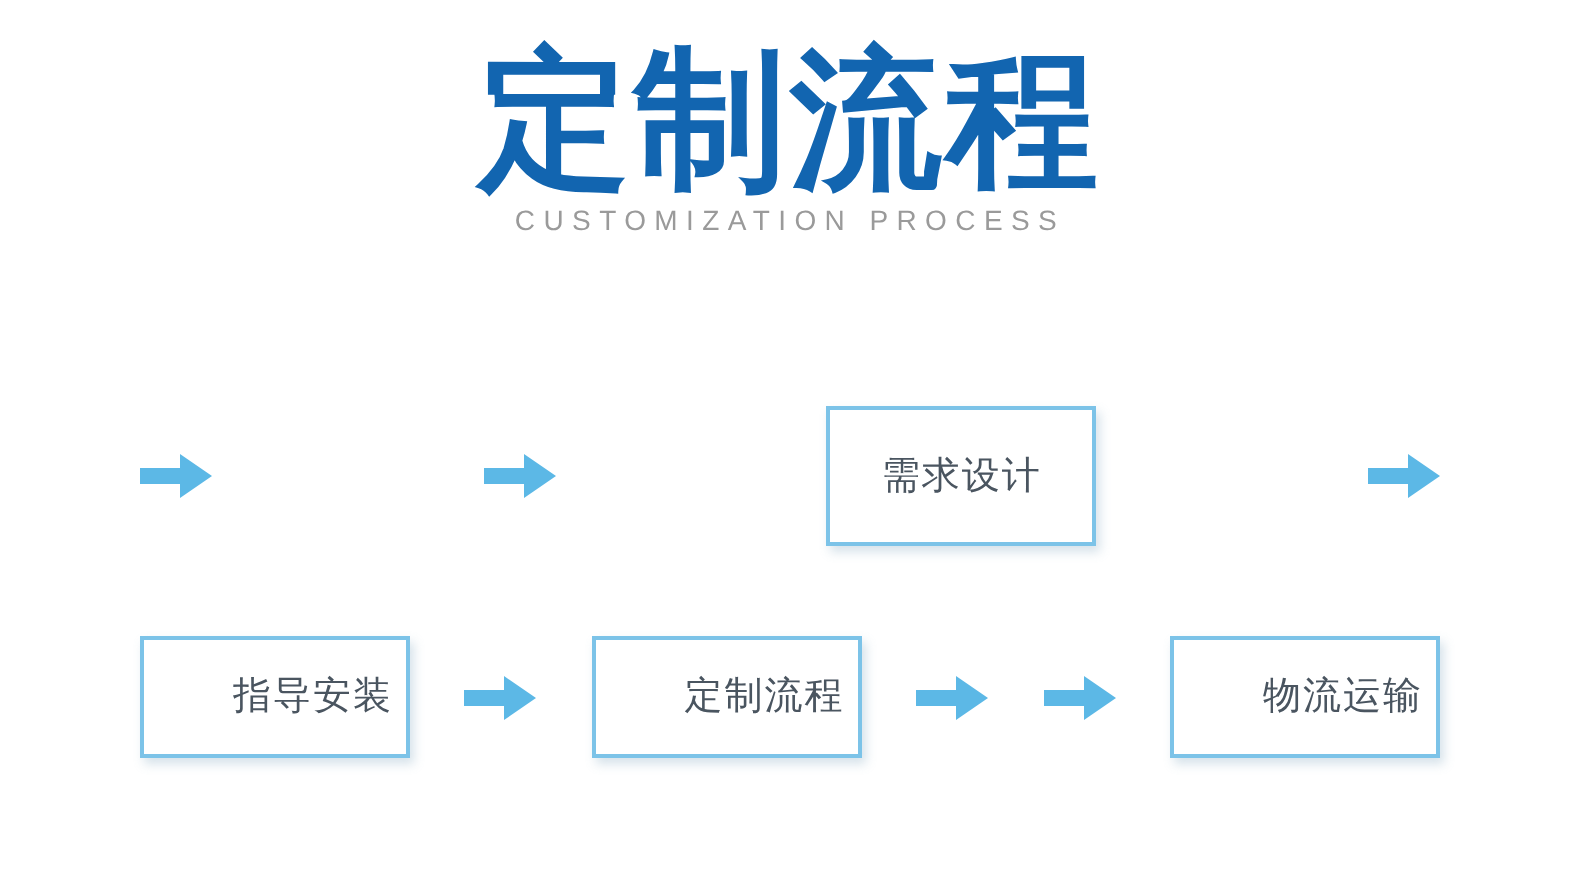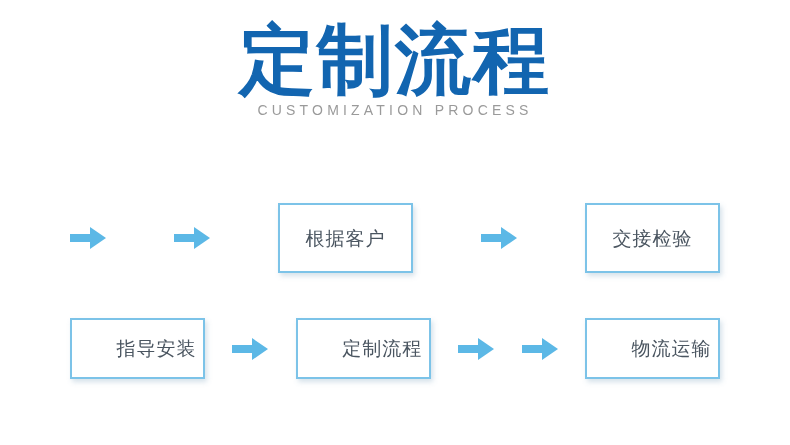--- a/index.html
+++ b/index.html
@@ -113,30 +113,27 @@
       <svg width="36" height="22" viewBox="0 0 36 22">
           <path d="M0 7 H20 V0 L36 11 L20 22 V15 H0 Z" fill="#5cb8e6"></path>
         </svg>
     </span>
     <span class="arrow">
       <svg width="36" height="22" viewBox="0 0 36 22">
           <path d="M0 7 H20 V0 L36 11 L20 22 V15 H0 Z" fill="#5cb8e6"></path>
         </svg>
     </span>
     <div class="step-box">
-      <span class="step-label">根据客户</span>
+      <span class="step-label">需求设计</span>
     </div>
     <span class="arrow">
       <svg width="36" height="22" viewBox="0 0 36 22">
           <path d="M0 7 H20 V0 L36 11 L20 22 V15 H0 Z" fill="#5cb8e6"></path>
         </svg>
     </span>
-    <div class="step-box">
-      <span class="step-label">交接检验</span>
-    </div>
   </div>
 
   <div class="flow-row row-2">
     <div class="step-box">
       <span class="step-label">指导安装</span>
     </div>
     <span class="arrow">
       <svg width="36" height="22" viewBox="0 0 36 22">
           <path d="M0 7 H20 V0 L36 11 L20 22 V15 H0 Z" fill="#5cb8e6"></path>
         </svg>

